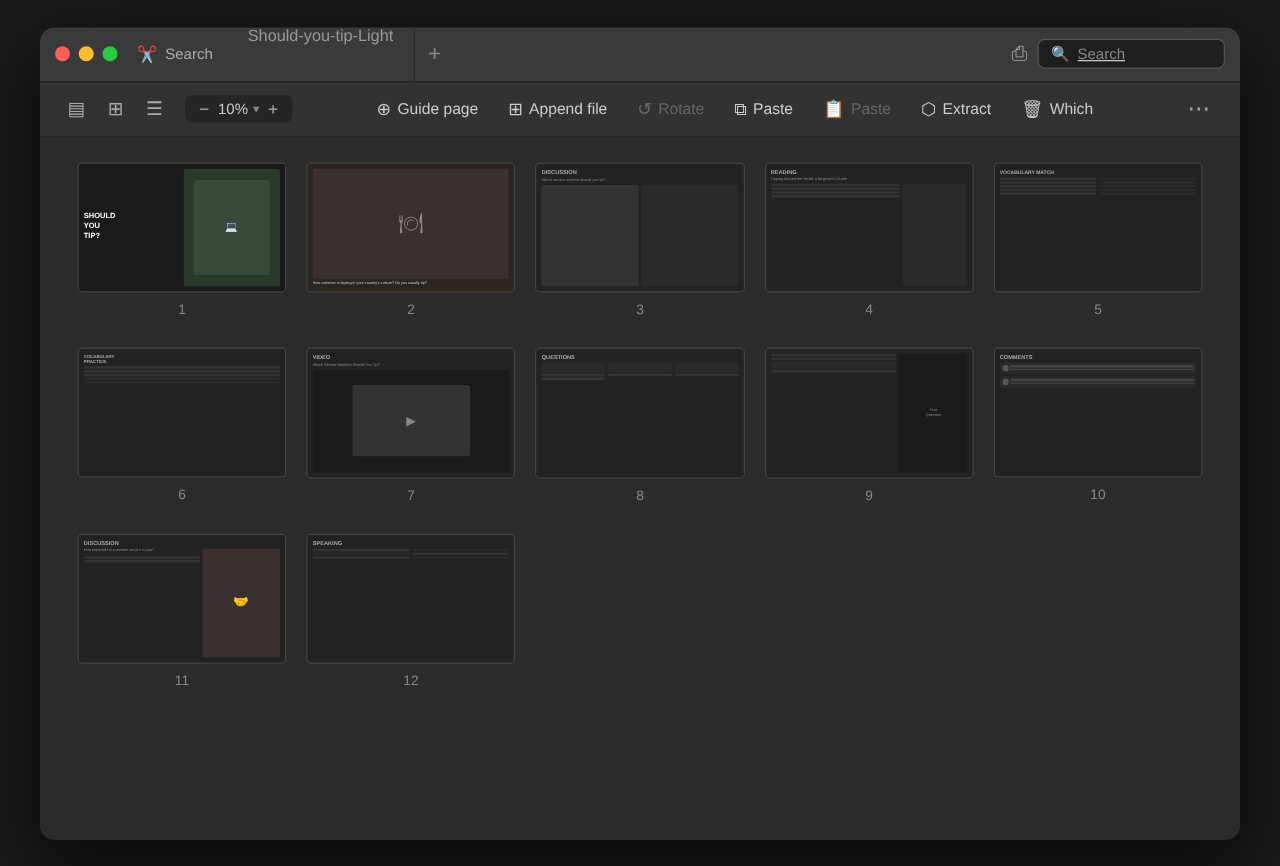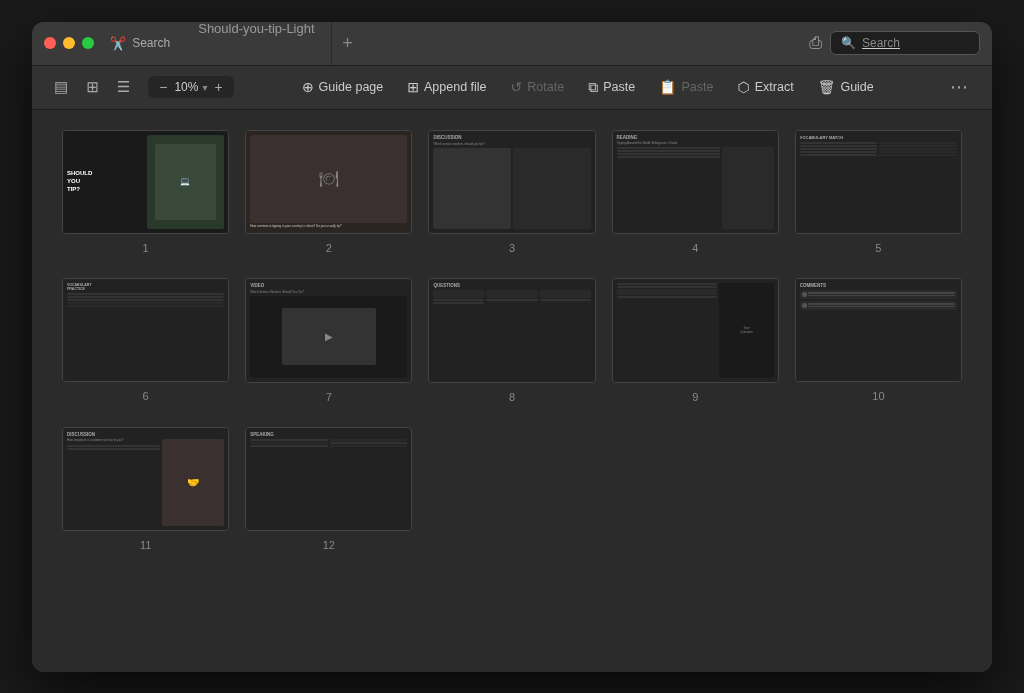--- a/index.html
+++ b/index.html
@@ -301,21 +301,21 @@
       <div class="toolbar-action disabled">
         <span class="act-icon">📋</span>
         <span>Paste</span>
       </div>
       <div class="toolbar-action">
         <span class="act-icon">⬡</span>
         <span>Extract</span>
       </div>
       <div class="toolbar-action">
         <span class="act-icon">🗑</span>
-        <span>Guide</span>
+        <span>Which</span>
       </div>
     </div>
     <div class="toolbar-right">
       <span class="more-btn">⋯</span>
     </div>
   </div>
 
   <div class="slides-container">
     <div class="slides-grid">
 

